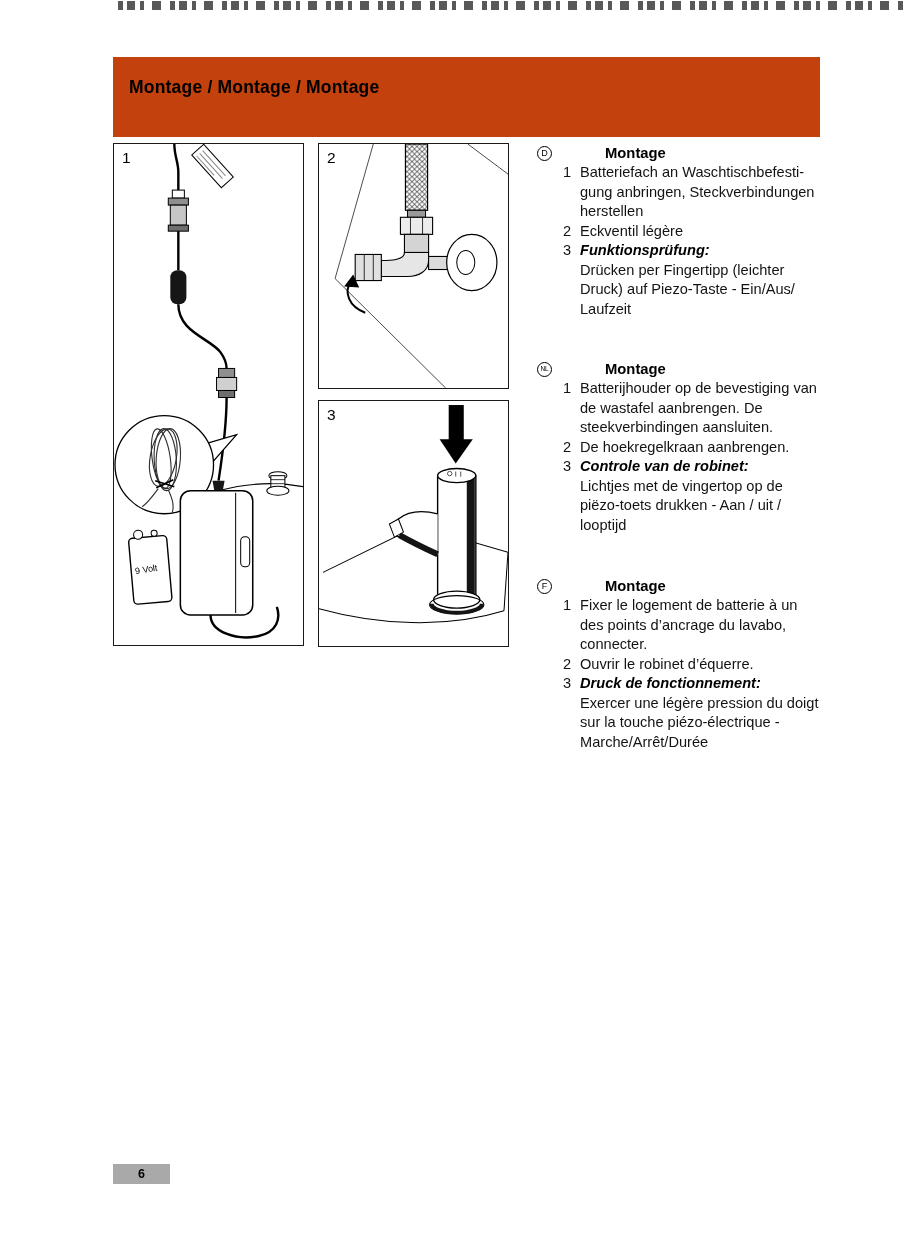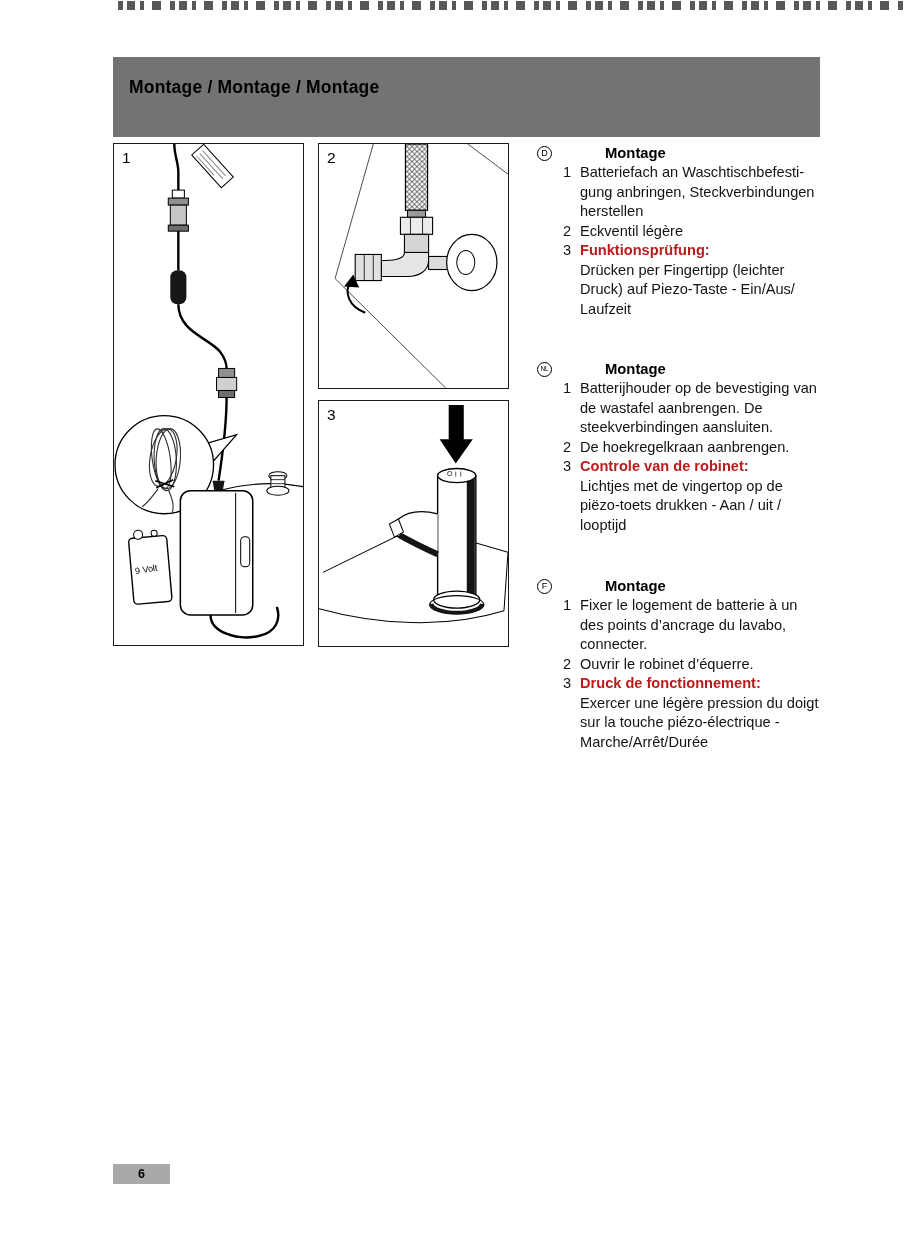--- a/index.html
+++ b/index.html
@@ -15,21 +15,21 @@
     background:
       repeating-linear-gradient(90deg,
         #3b3b3b 0 5px, transparent 5px 9px,
         #3b3b3b 9px 17px, transparent 17px 22px,
         #3b3b3b 22px 26px, transparent 26px 34px,
         #3b3b3b 34px 43px, transparent 43px 52px);
   }
 
   .header-bar {
     position:absolute; left:113px; top:57px; width:707px; height:80px;
-    background:#737373;
+    background:#c2410c;
   }
   .header-bar .title {
     position:absolute; left:16px; top:20px;
     font-size:17.5px; font-weight:bold; color:#000; letter-spacing:.2px;
   }
 
   .figure {
     position:absolute; background:#fff; border:1.4px solid #1a1a1a;
   }
   .fig1 { left:113px; top:143px; width:191px; height:503px; }
@@ -53,21 +53,21 @@
   }
   .badge-nl { font-size:6.5px; letter-spacing:-.2px; }
   .lang-title { font-size:14.8px; font-weight:bold; color:#000;margin-left:43px; }
 
   .items { list-style:none; margin:0 0 0 26px; }
   .item {
     position:relative; padding-left:17px; width:258px;
     font-size:14.6px; line-height:19.5px; color:#131313;
   }
   .item .n { position:absolute; left:0; top:0; }
-  .item b.lead { display:block; font-weight:bold; color:#b91c1c; }
+  .item b.lead { display:block; font-weight:bold; color:#000000;font-style:italic; }
 
   .footer-badge {
     position:absolute; left:113px; top:1164px; width:57px; height:20px;
     background:#a9a9a9; display:flex; align-items:center; justify-content:center;
     font-size:12.5px; font-weight:bold; color:#000;
   }
 
   .cable { fill:none; stroke:#000; stroke-width:2.4; }
   svg text { font-family:"Liberation Sans", sans-serif; fill:#000; }
 </style>

